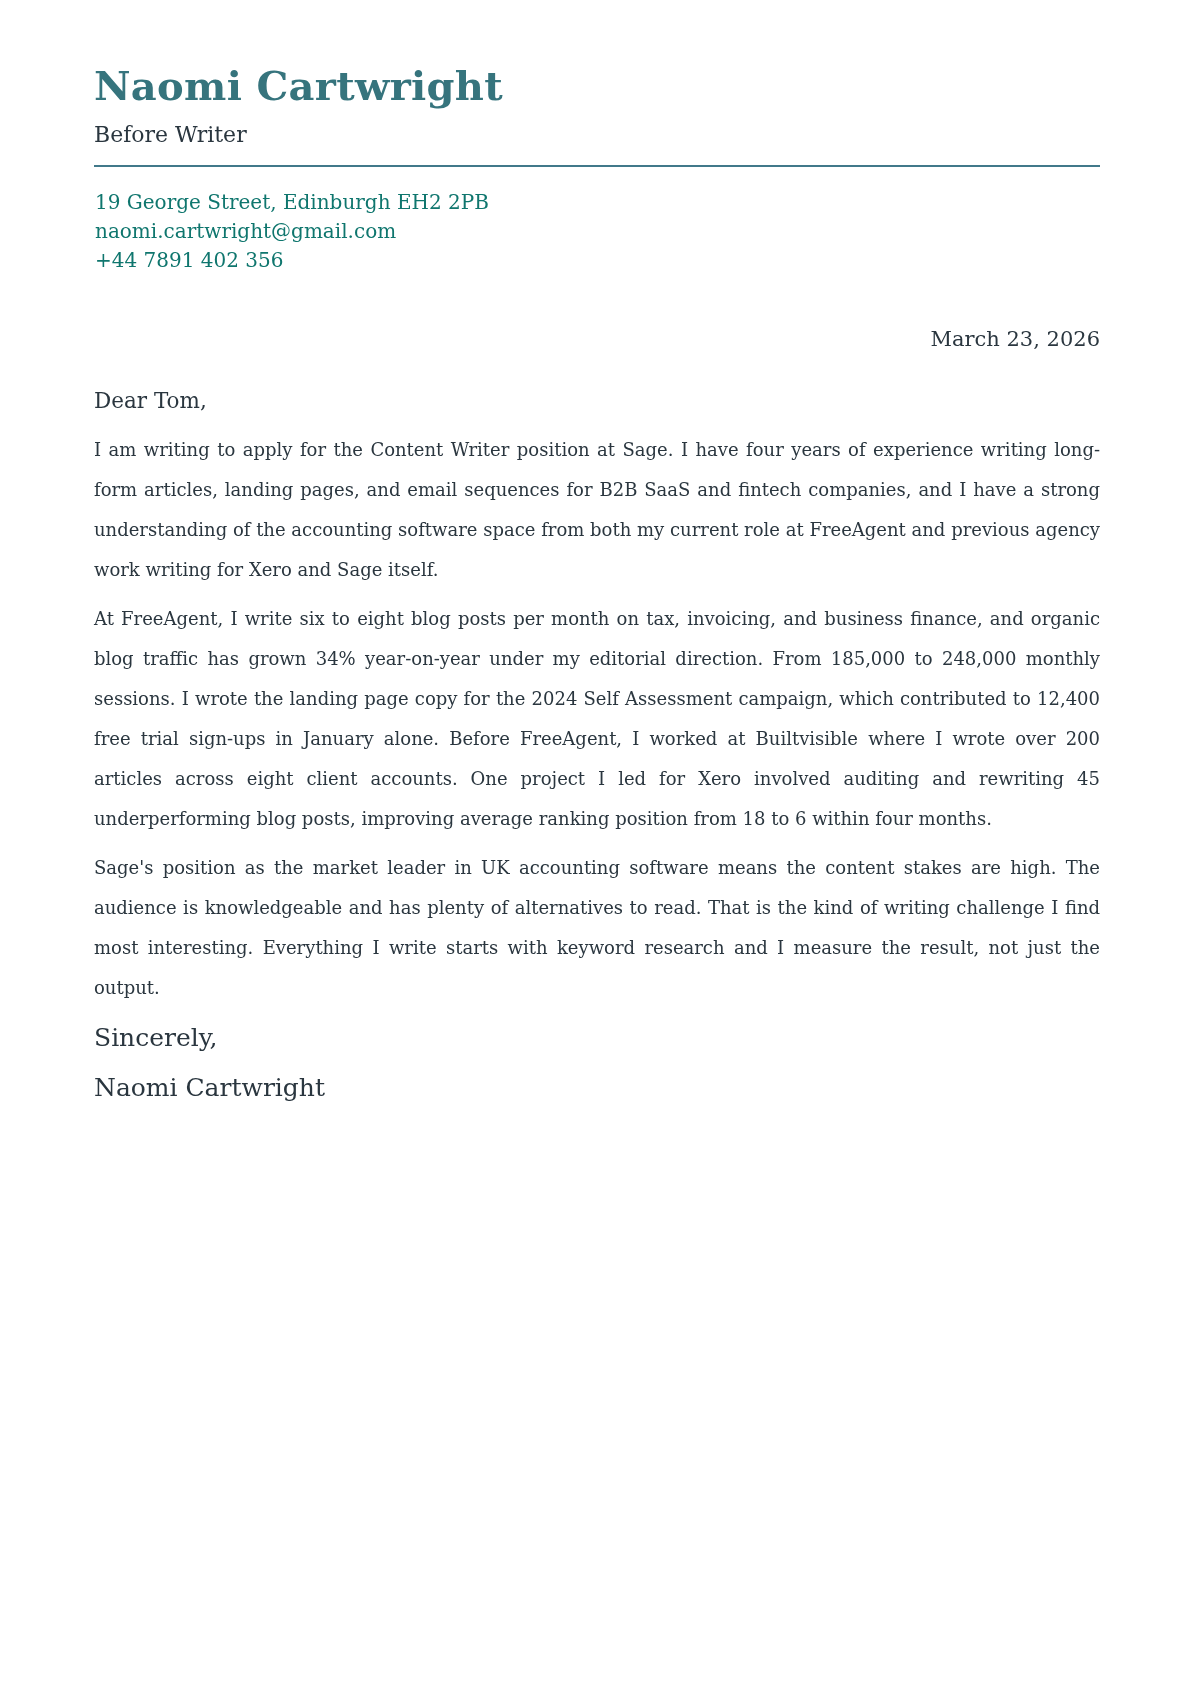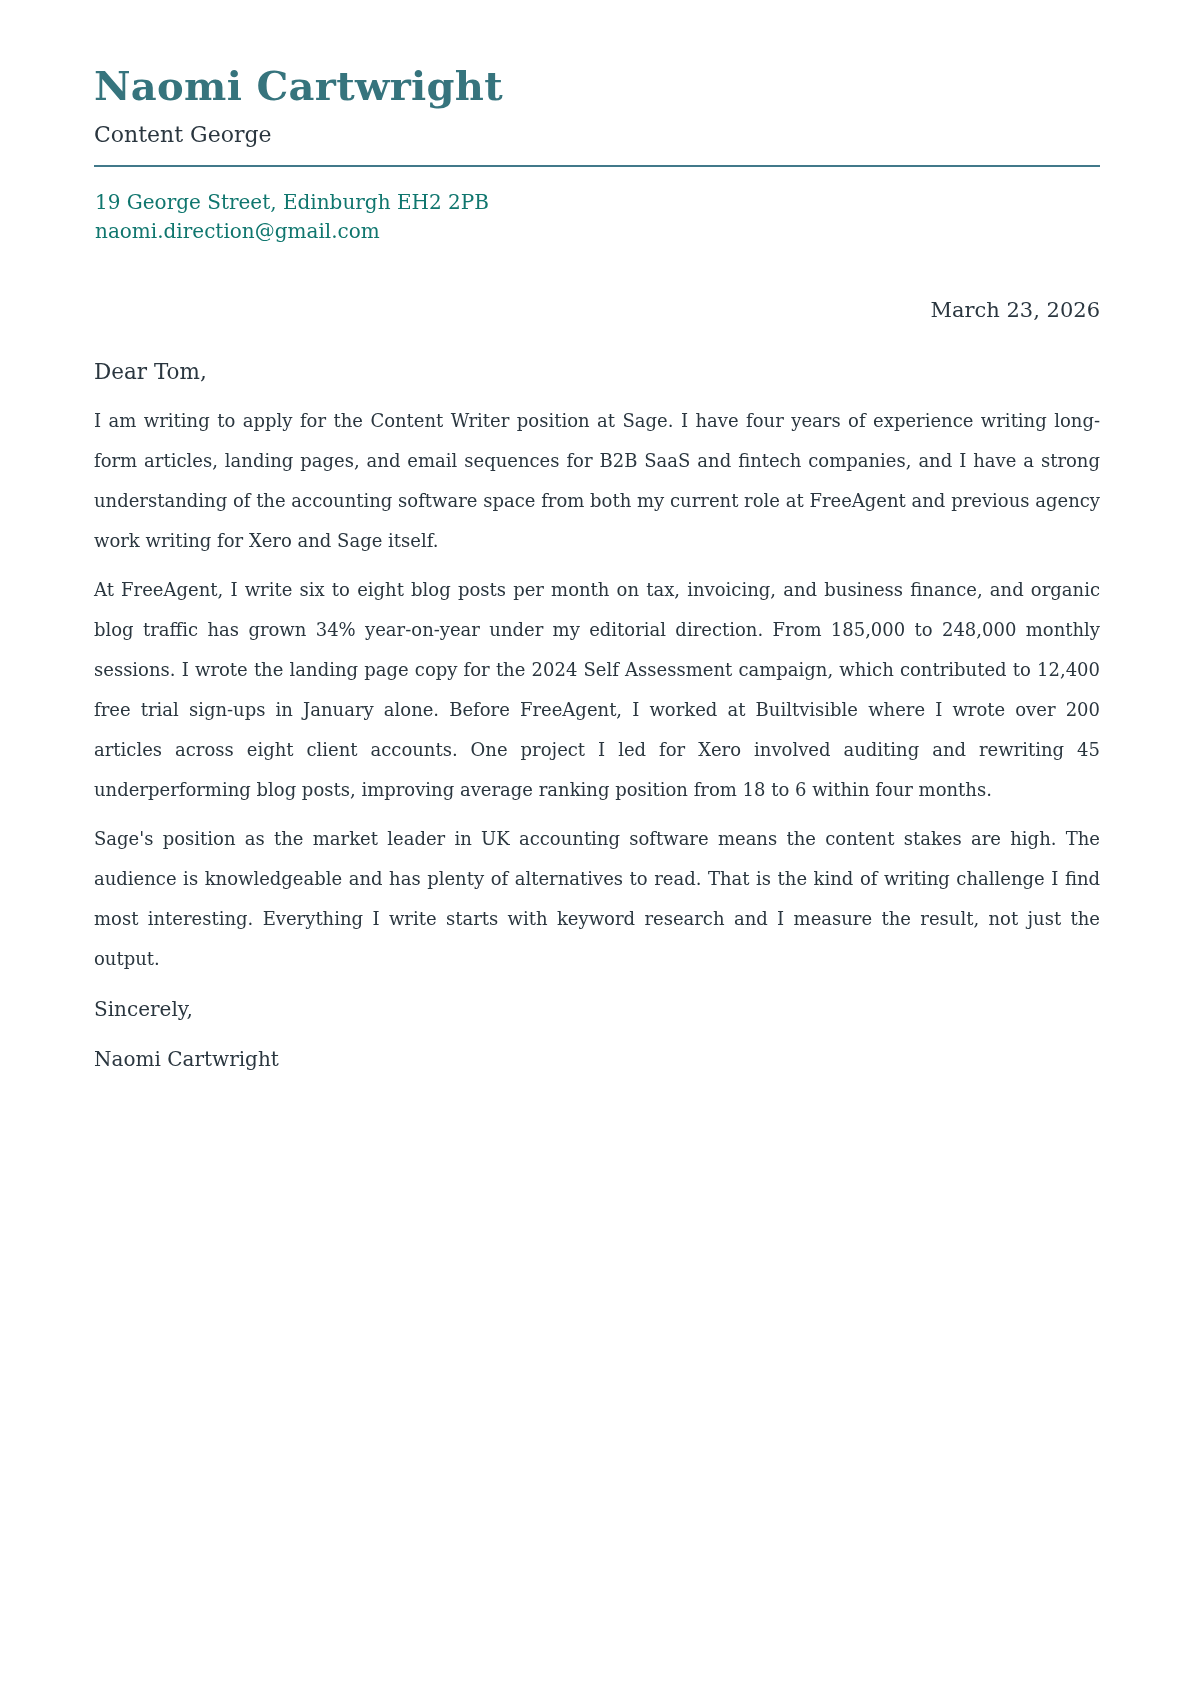--- a/index.html
+++ b/index.html
@@ -64,36 +64,37 @@
   }
   .body-paragraph {
     margin-top: 9px;
     font-size: 18px;
     line-height: 40px;
     text-align: justify;
     color: #2a363f;
   }
   .closing, .signature {
     margin-top: 10px;
-    font-size: 20px;
+    font-size: 25px;
     line-height: 40px;
   }
 </style>
 </head>
 <body>
 
 <div class="page">
 
   <header>
     <h1 class="author-name">Naomi Cartwright</h1>
-    <div class="author-title">Content George</div>
+    <div class="author-title">Before Writer</div>
     <hr class="header-divider">
     <div class="contact-block">
       <div>19 George Street, Edinburgh EH2 2PB</div>
-      <div>naomi.direction@gmail.com</div>
+      <div>naomi.cartwright@gmail.com</div>
+      <div>+44 7891 402 356</div>
     </div>
   </header>
 
   <main>
     <div class="letter-date">March 23, 2026</div>
 
 
     <p class="salutation">Dear Tom,</p>
 
     <p class="body-paragraph">I am writing to apply for the Content Writer position at Sage. I have four years of experience writing long-form articles, landing pages, and email sequences for B2B SaaS and fintech companies, and I have a strong understanding of the accounting software space from both my current role at FreeAgent and previous agency work writing for Xero and Sage itself.</p>

